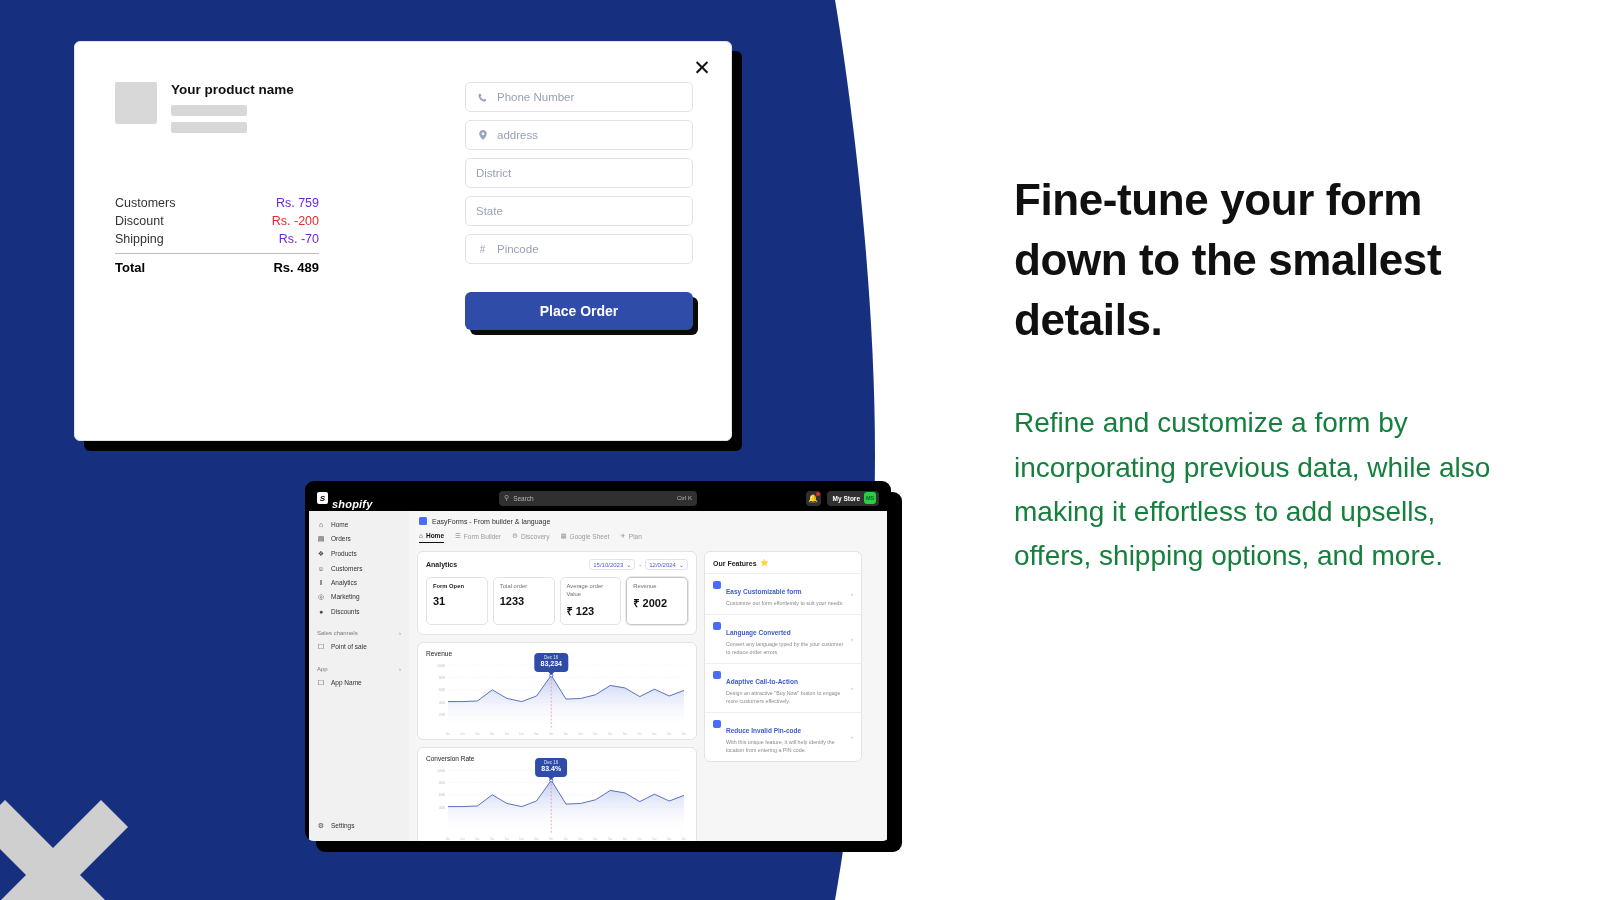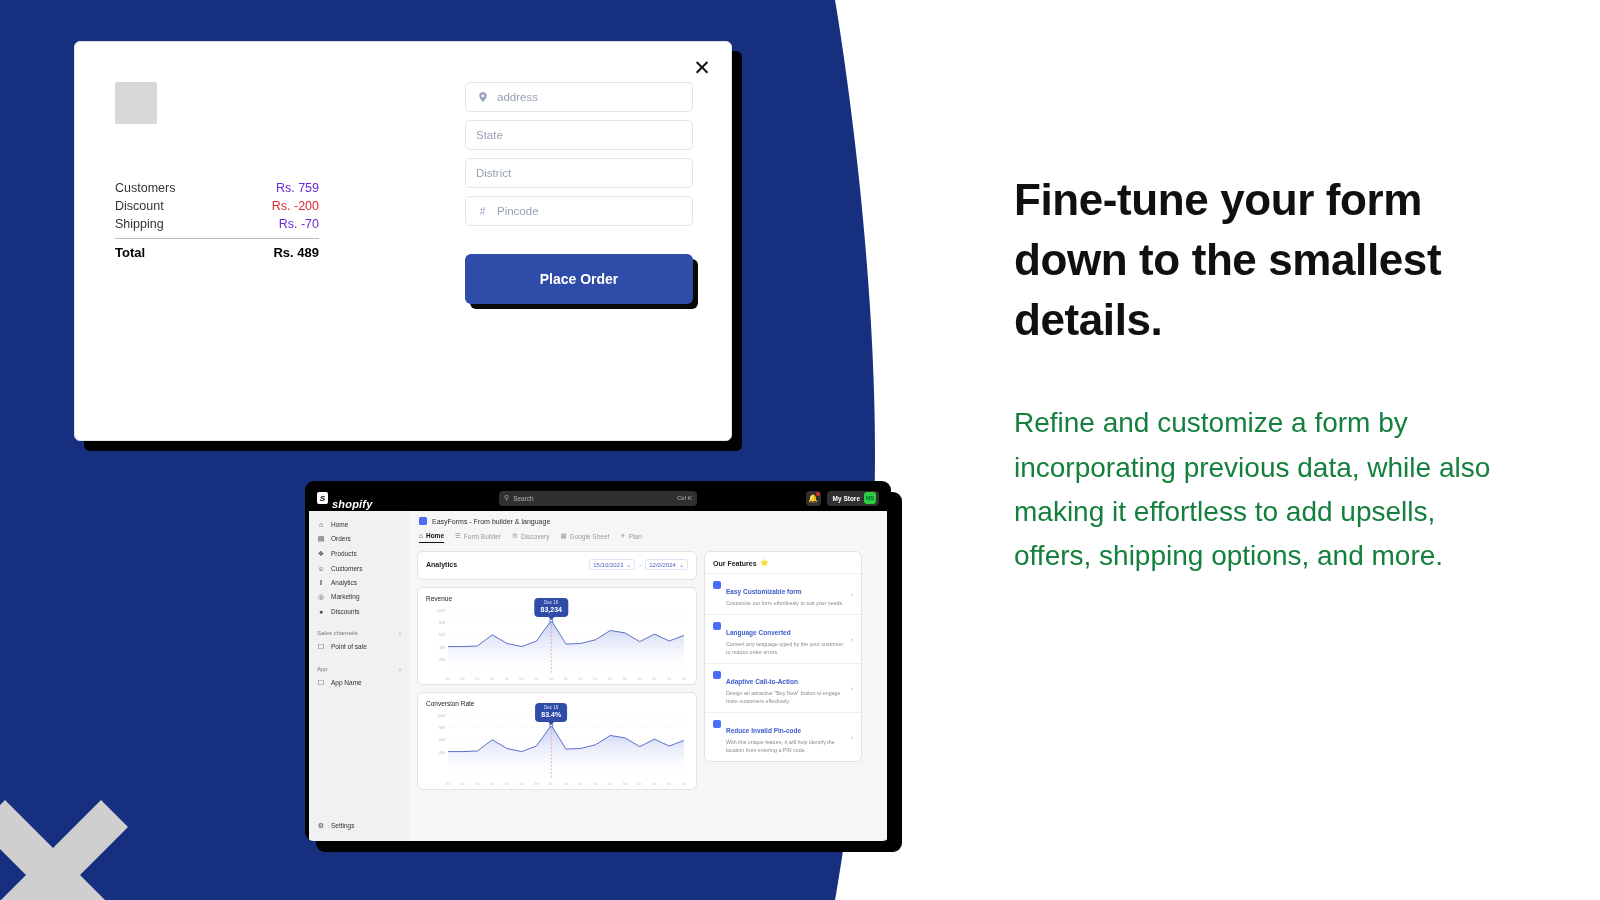--- a/index.html
+++ b/index.html
@@ -71,21 +71,21 @@
 
   
   .field {
     display: flex; align-items: center; gap: 8px;
     height: 30px; border: 1px solid #dfe3ea; border-radius: 5px;
     padding: 0 10px; margin-bottom: 8px; background: #fff;
   }
   .field .fi { width: 13px; display: flex; justify-content: center; color: #9aa4bb; flex: none; }
   .field .ftext { font-size: 11.5px; color: #98a1b4; }
   #place-order-btn {
-    margin-top: 20px; width: 100%; height: 50px;
+    margin-top: 20px; width: 100%; height: 38px;
     background: #2f4ca8; color: #fff; border: none; border-radius: 6px;
     font-size: 14px; font-weight: bold; cursor: pointer;
     box-shadow: 5px 5px 0 0 #0a0a0a;
     font-family: "Liberation Sans", sans-serif;
   }
 
   
   #admin-window {
     position: absolute; left: 305px; top: 481px;
     width: 586px; height: 360px;
@@ -240,20 +240,25 @@
 </svg>
 
 <div id="checkout-card">
   <button id="close-btn">✕</button>
 
   <div class="modal-cols">
 
     <div class="left-col">
       <div class="product-row">
         <div id="product-thumb"></div>
+        <div>
+          <div id="product-name">Your product name</div>
+          <div class="ph-bar w1"></div>
+          <div class="ph-bar w2"></div>
+        </div>
       </div>
 
       <div id="totals">
         <div class="total-row">
           <span>Customers</span>
           <span class="amt">Rs. 759</span>
         </div>
         <div class="total-row discount">
           <span>Discount</span>
           <span class="amt">Rs. -200</span>
@@ -265,37 +270,45 @@
         <div class="total-row grand">
           <span>Total</span>
           <span class="amt">Rs.  489</span>
         </div>
       </div>
     </div>
 
     <div class="right-col">
 
 
+      <div class="field">
+        <span class="fi">
+          <svg width="9" height="9" viewBox="0 0 16 16" fill="#9aa4bb">
+              <path d="M3 1.5 C1.8 1.5 1 2.6 1 3.8 c0 6 5.2 11.2 11.2 11.2 1.2 0 2.3-.8 2.3-2 l-.4-2.1-3.2-.9-1.3 1.8C7.8 10.6 5.4 8.2 4.2 6.4L6 5.1 5.1 1.9z"></path>
+            </svg>
+        </span>
+        <span class="ftext">Phone Number</span>
+      </div>
 
 
       <div class="field">
         <span class="fi">
           <svg width="8" height="10" viewBox="0 0 12 16" fill="#9aa4bb">
               <path d="M6 0C2.7 0 0 2.7 0 6c0 4.5 6 10 6 10s6-5.5 6-10c0-3.3-2.7-6-6-6zm0 8.2A2.2 2.2 0 1 1 6 3.8a2.2 2.2 0 0 1 0 4.4z"></path>
             </svg>
         </span>
         <span class="ftext">address</span>
       </div>
 
       <div class="field">
+        <span class="ftext">District</span>
+      </div>
+
+      <div class="field">
         <span class="ftext">State</span>
-      </div>
-
-      <div class="field">
-        <span class="ftext">District</span>
       </div>
 
       <div class="field">
         <span class="fi" style="font-size:10px;">#</span>
         <span class="ftext">Pincode</span>
       </div>
 
       <button id="place-order-btn">Place Order</button>
     </div>
   </div>
@@ -426,20 +439,38 @@
                   <span>⌄</span>
                 </span>
                 <span id="date-dash">-</span>
                 <span class="date-chip">
                   <span>12/0/2024</span>
                   <span>⌄</span>
                 </span>
               </div>
             </div>
 
+            <div id="stat-cards">
+              <div class="stat-card">
+                <div class="stat-label bold">Form Open</div>
+                <div class="stat-value">31</div>
+              </div>
+              <div class="stat-card">
+                <div class="stat-label">Total order</div>
+                <div class="stat-value">1233</div>
+              </div>
+              <div class="stat-card">
+                <div class="stat-label">Average order Value</div>
+                <div class="stat-value">₹ 123</div>
+              </div>
+              <div class="stat-card highlight">
+                <div class="stat-label">Revenue</div>
+                <div class="stat-value">₹ 2002</div>
+              </div>
+            </div>
           </div>
 
           <div class="panel chart-card">
             <div class="chart-title">Revenue</div>
             <div class="chart-wrap">
               <svg id="revenue-svg" width="262" height="78" viewBox="0 0 262 78">
                   <defs>
                     <linearGradient id="g_revenue-svg" x1="0" y1="0" x2="0" y2="1">
                       <stop offset="0%" stop-color="#8ba0e8" stop-opacity="0.55"></stop>
                       <stop offset="100%" stop-color="#ffffff" stop-opacity="0.05"></stop>

